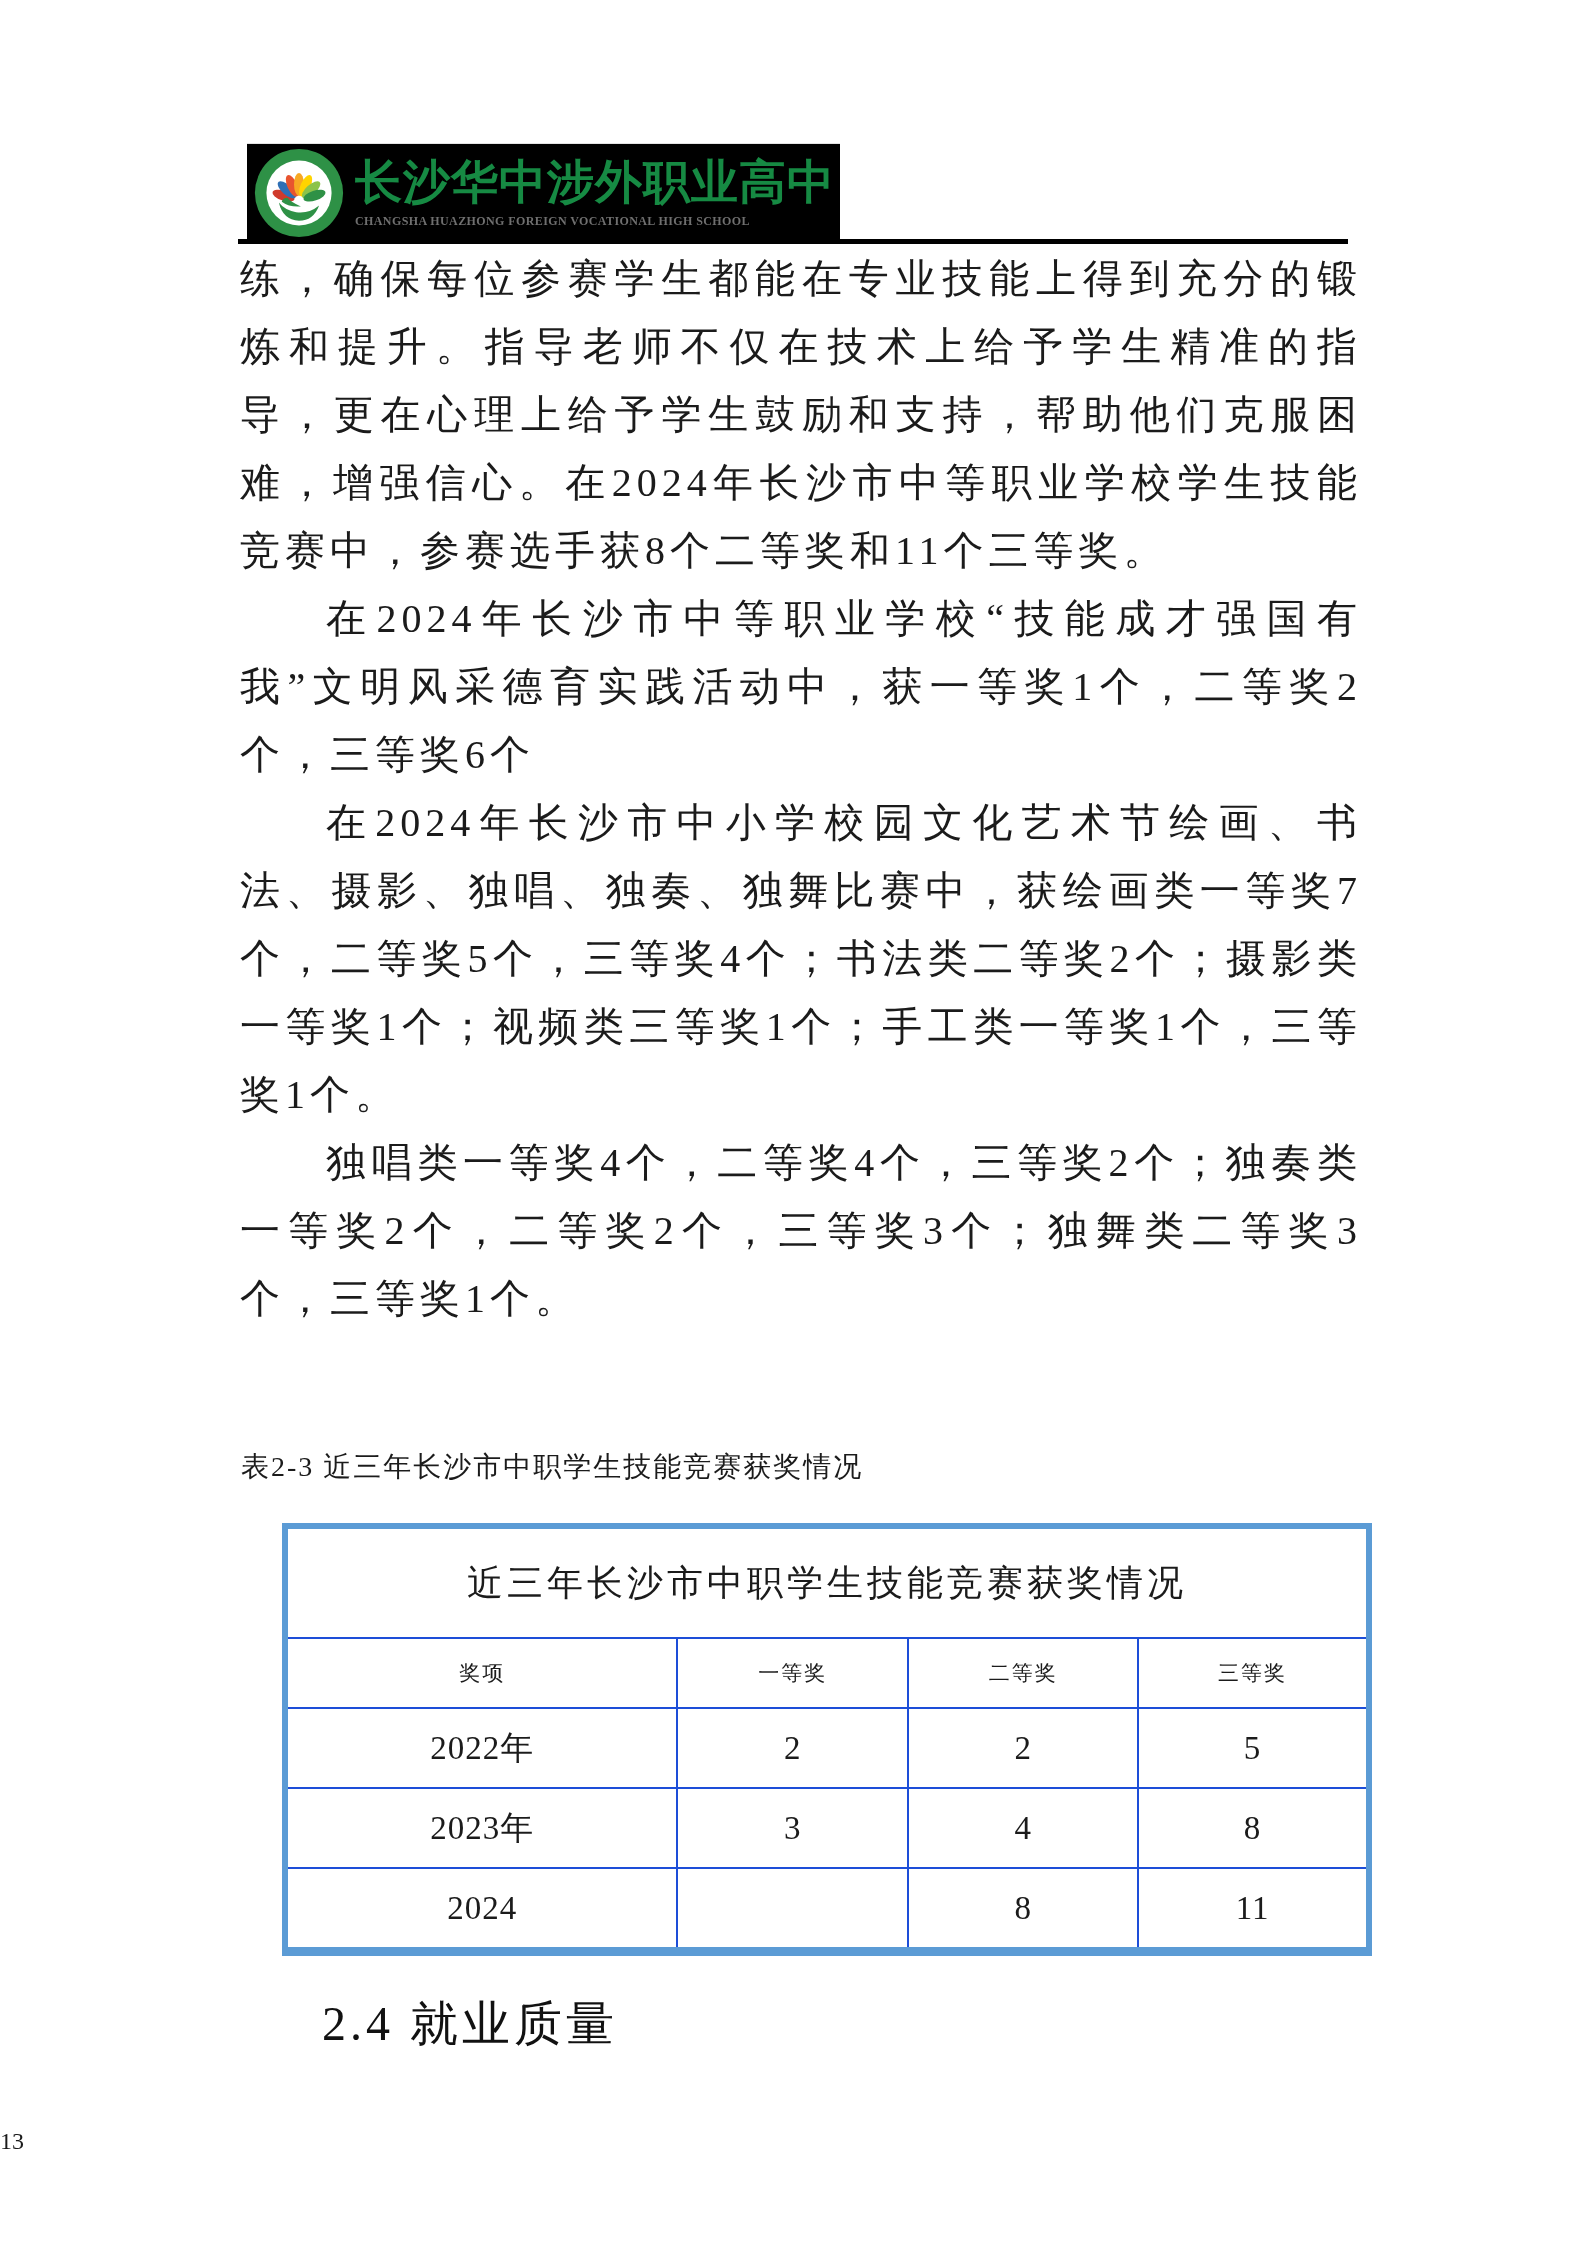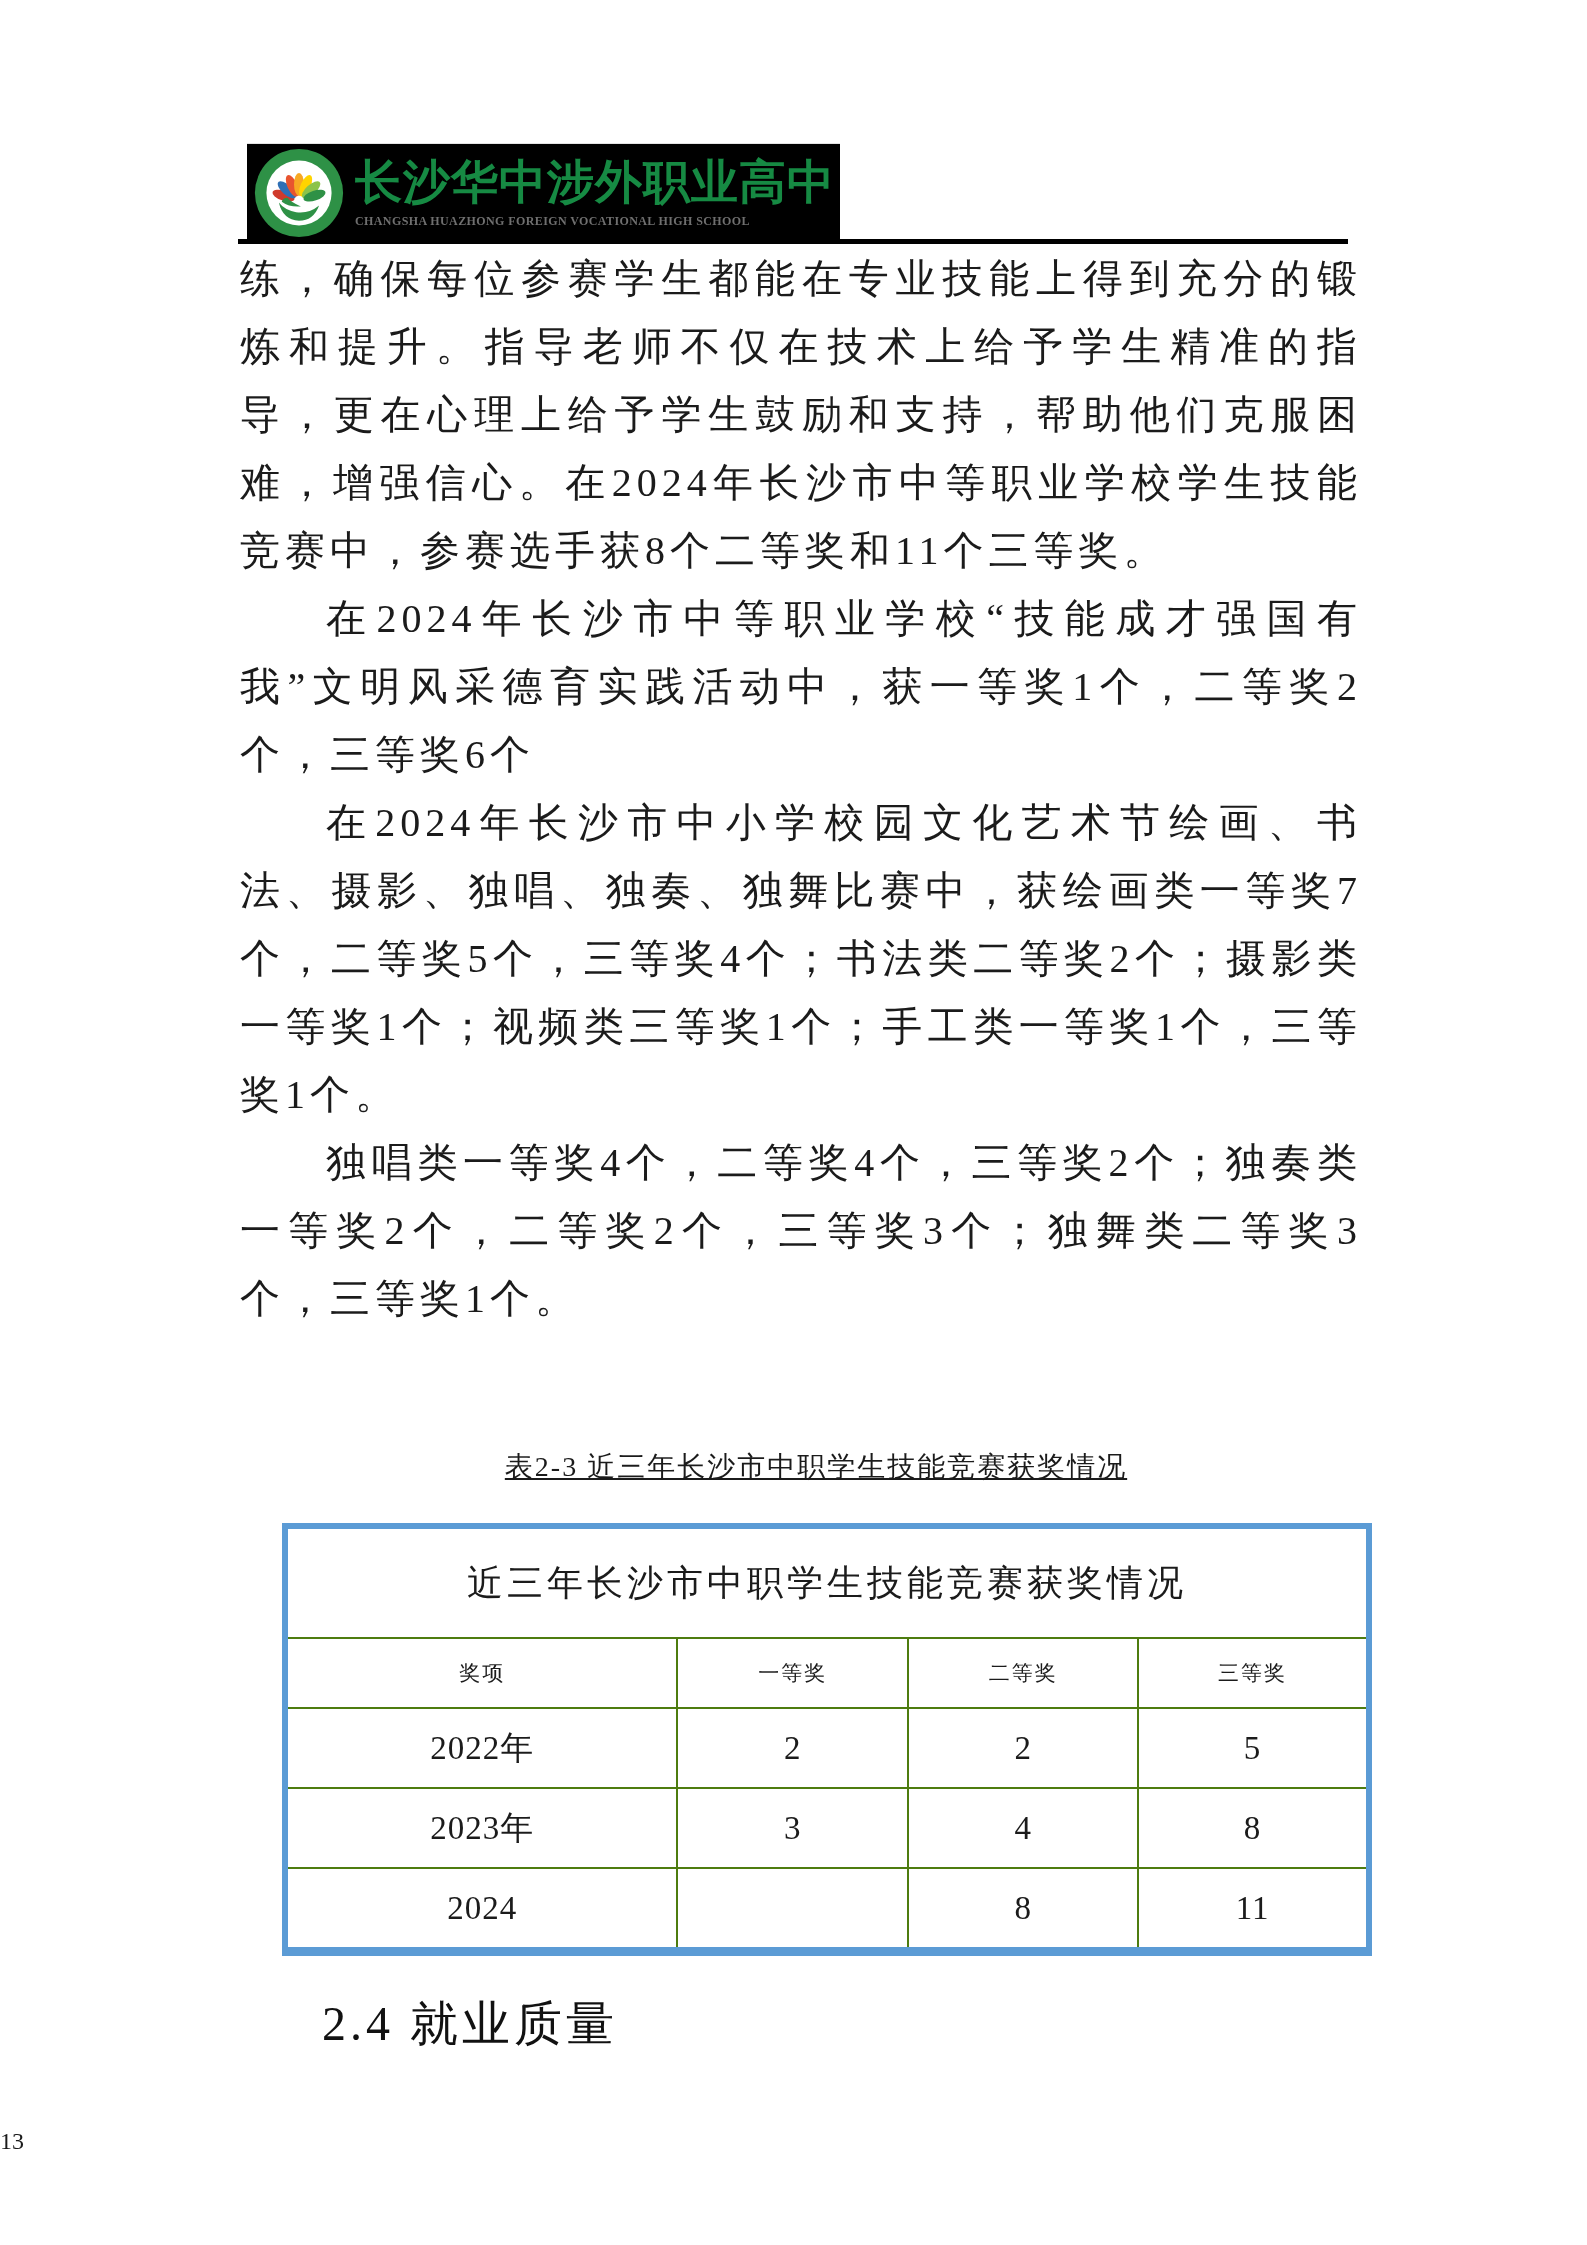--- a/index.html
+++ b/index.html
@@ -35,35 +35,35 @@
   
   .body-text{
     position:absolute;left:240px;top:245px;width:1122px;
     font-size:40px;line-height:68px;letter-spacing:5px;
     text-align:justify;
   }
   .body-text p{margin:0;padding:0;}
   .body-text p.indent{text-indent:86px;}
   
   .table-caption{
-    position:absolute;left:255px;top:1448px;width:1122px;
-    text-align:center;font-size:28px;letter-spacing:2px;color:#1b1b1b;text-decoration:underline;
+    position:absolute;left:241px;top:1448px;width:1122px;
+    font-size:28px;letter-spacing:2px;color:#1b1b1b;
   }
   
   .award-table{
     position:absolute;left:282px;top:1523px;width:1090px;
     border-collapse:collapse;table-layout:fixed;
     font-family:"Liberation Serif","DejaVu Serif",serif;
   }
   .award-table col.c1{width:36.2%;}
   .award-table col.c2{width:21.3%;}
   .award-table col.c3{width:21.2%;}
   .award-table col.c4{width:21.3%;}
   .award-table td{
-    border:2px solid #4d7c0f;
+    border:2px solid #1d4ed8;
     text-align:center;vertical-align:middle;
     color:#1b1b1b;
   }
   .award-table .tbl-title td{
     height:106px;font-size:36px;letter-spacing:4px;
   }
   .award-table .tbl-head td{
     height:66px;font-size:21px;letter-spacing:2px;
   }
   .award-table .tbl-row td{

